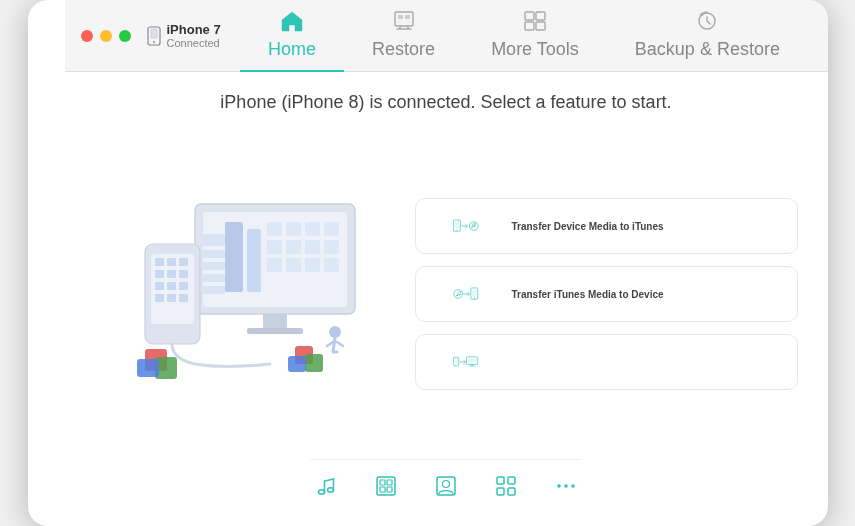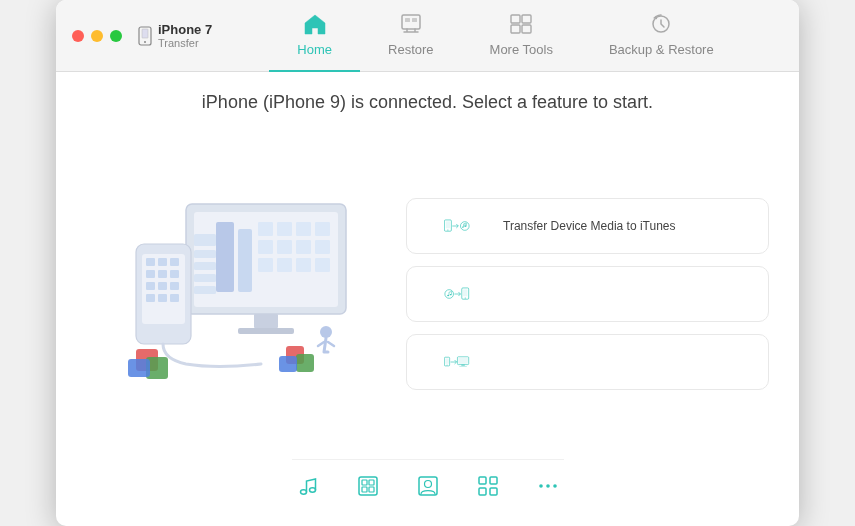--- a/index.html
+++ b/index.html
@@ -5,28 +5,29 @@
     * { box-sizing: border-box; margin: 0; padding: 0; }
     body {
       font-family: -apple-system, BlinkMacSystemFont, 'Helvetica Neue', Arial, sans-serif;
       background: #f0f0f0;
       display: flex;
       align-items: center;
       justify-content: center;
       min-height: 100vh;
     }
     .window {
-      width: 743px;
+      width: 800px;
       height: 526px;
       background: #ffffff;
-      border-radius: 10px;
+      border-radius: 20px;
       box-shadow: 0 4px 30px rgba(0,0,0,0.25);
       overflow: hidden;
       display: flex;
       flex-direction: column;
+      padding-left: 37px;
     }
     
     .titlebar {
       background: #f5f5f5;
       border-bottom: 1px solid #ddd;
       padding: 0 16px;
       display: flex;
       align-items: center;
       height: 72px;
       flex-shrink: 0;
@@ -62,21 +63,21 @@
       align-items: center;
       height: 100%;
     }
     .nav-tab {
       display: flex;
       flex-direction: column;
       align-items: center;
       padding: 8px 28px;
       cursor: pointer;
       color: #888;
-      font-size: 13px;
+      font-size: 18px;
       height: 100%;
       justify-content: center;
       position: relative;
       border-bottom: 2px solid transparent;
       margin-bottom: -1px;
     }
     .nav-tab.active {
       color: #2ec4b6;
       border-bottom: 2px solid #2ec4b6;
     }
@@ -142,22 +143,23 @@
       color: #2ec4b6;
       font-size: 22px;
       min-width: 60px;
       justify-content: center;
     }
     .feature-icon svg {
       width: 26px;
       height: 26px;
     }
     .feature-text {
-      font-size: 12px;
+      font-size: 10px;
       color: #444;
+      font-weight: bold;
     }
     
     .bottom-toolbar {
       display: flex;
       justify-content: center;
       align-items: center;
       gap: 28px;
       padding: 10px 0 14px;
       border-top: 1px solid #f0f0f0;
       margin-top: 8px;
@@ -193,21 +195,21 @@
     <div class="device-info">
 
       <div style="display:flex;align-items:center;gap:6px;">
         <svg width="14" height="20" viewBox="0 0 14 20">
           <rect x="1" y="1" width="12" height="18" rx="2" ry="2" fill="none" stroke="#888" stroke-width="1.2"></rect>
           <rect x="4" y="3" width="6" height="9" rx="0.5" fill="#dde" stroke="#bbb" stroke-width="0.5"></rect>
           <circle cx="7" cy="16" r="1" fill="#888"></circle>
         </svg>
         <div>
           <div class="device-name">iPhone 7</div>
-          <div class="device-status">Transfer</div>
+          <div class="device-status">Connected</div>
         </div>
       </div>
     </div>
     <nav class="nav-tabs">
 
       <div class="nav-tab active">
         <span class="tab-icon">
           <svg width="24" height="22" viewBox="0 0 24 22" fill="none">
             <path d="M12 2L2 10v11h7v-6h6v6h7V10L12 2z" fill="#2ec4b6" stroke="#2ec4b6" stroke-width="0.5"></path>
           </svg>
@@ -247,21 +249,21 @@
             <path d="M7 3.5C8.5 2.5 10.2 2 12 2" stroke="#aaa" stroke-width="1.5" stroke-linecap="round"></path>
             <path d="M5 5L7 3.5l0.5 2.2" stroke="#aaa" stroke-width="1.2" stroke-linecap="round" stroke-linejoin="round"></path>
           </svg>
         </span>
         <span>Backup &amp; Restore</span>
       </div>
     </nav>
   </div>
 
   <div class="content">
-    <div class="main-heading">iPhone (iPhone 9)  is connected. Select a feature to start.</div>
+    <div class="main-heading">iPhone (iPhone 8)  is connected. Select a feature to start.</div>
     <div class="main-body">
 
       <div class="illustration">
         <svg class="illus-svg" viewBox="0 0 300 240" xmlns="http://www.w3.org/2000/svg">
 
           <rect x="100" y="30" width="160" height="110" rx="6" fill="#dde4ee" stroke="#c8d0e0" stroke-width="1.5"></rect>
           <rect x="108" y="38" width="144" height="95" rx="3" fill="#eef1f8"></rect>
 
           <rect x="130" y="48" width="18" height="70" rx="2" fill="#b8c8e8"></rect>
           <rect x="152" y="55" width="14" height="63" rx="2" fill="#c8d8f0"></rect>
@@ -352,20 +354,21 @@
               <path d="M11.5 19.5 L11.5 12 L17.5 10 L17.5 17.5" stroke="#2ec4b6" stroke-width="1.2" fill="none"></path>
 
               <path d="M25 16 L37 16" stroke="#2ec4b6" stroke-width="1.5" stroke-linecap="round"></path>
               <path d="M34 12 L38 16 L34 20" stroke="#2ec4b6" stroke-width="1.5" stroke-linecap="round" stroke-linejoin="round"></path>
 
               <rect x="41" y="2" width="16" height="26" rx="2.5" stroke="#2ec4b6" stroke-width="1.5" fill="none"></rect>
               <rect x="44" y="5" width="10" height="16" rx="1" fill="#e8f8f8"></rect>
               <circle cx="49" cy="25" r="1.2" fill="#2ec4b6"></circle>
             </svg>
           </div>
+          <span class="feature-text">Transfer iTunes Media to Device</span>
         </div>
 
         <div class="feature-card">
           <div class="feature-icon">
             <svg width="60" height="32" viewBox="0 0 60 32" fill="none">
 
               <rect x="1" y="5" width="12" height="20" rx="2" stroke="#2ec4b6" stroke-width="1.4" fill="none"></rect>
               <rect x="3" y="8" width="8" height="12" rx="0.8" fill="#e8f8f8"></rect>
               <circle cx="7" cy="23" r="1" fill="#2ec4b6"></circle>
 

